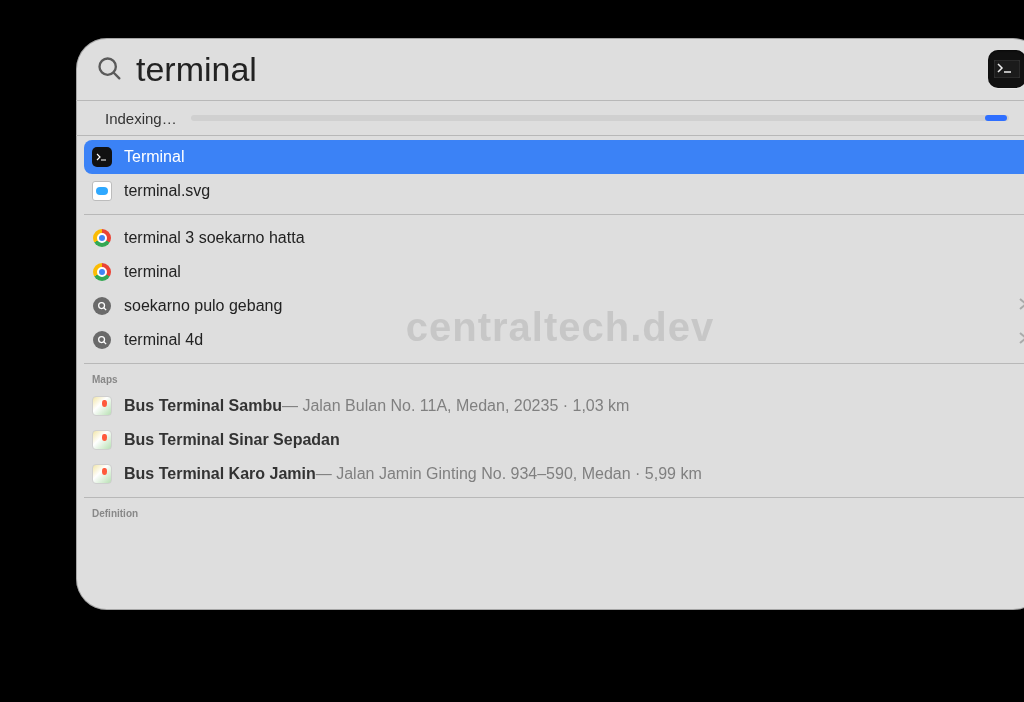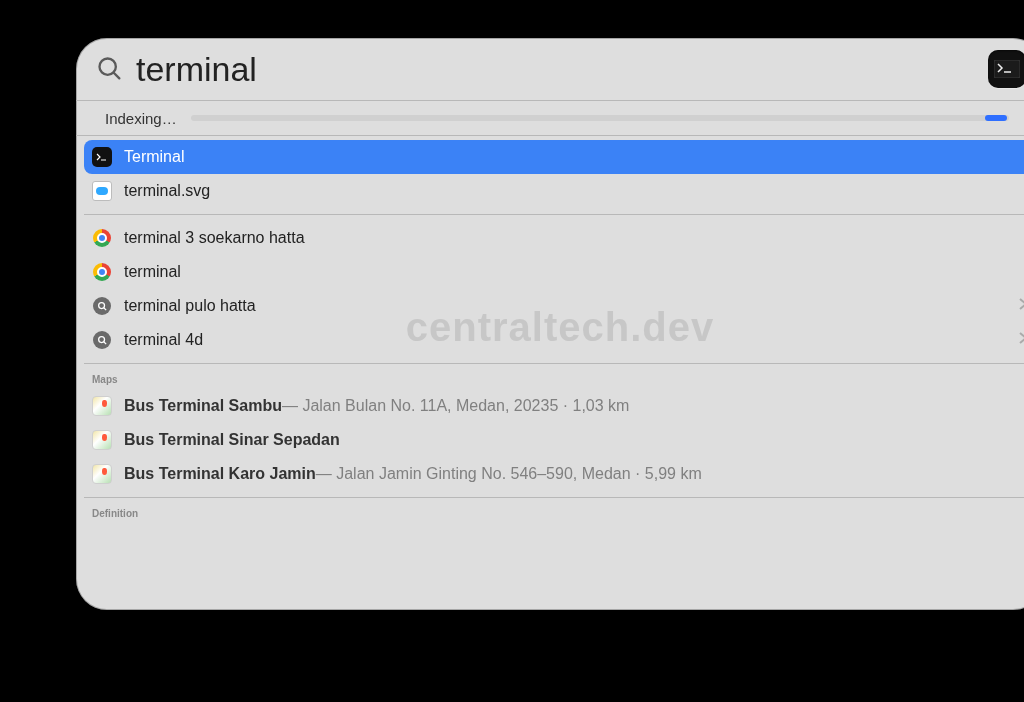--- a/index.html
+++ b/index.html
@@ -132,21 +132,21 @@
     </div>
     <div class="row">
       <span class="icon">
           <span class="safari-search">
             <svg viewBox="0 0 12 12" fill="none" stroke="#fff" stroke-width="1.4">
               <circle cx="5" cy="5" r="3.2"></circle>
               <line x1="10" y1="10" x2="7.4" y2="7.4"></line>
             </svg>
           </span>
         </span>
-      <span class="label">terminal pulo hatta</span>
+      <span class="label">soekarno pulo gebang</span>
       <span class="chevron">
         <svg width="10" height="14" viewBox="0 0 10 14">
             <polyline points="2,2 8,7 2,12" fill="none" stroke="#aaa" stroke-width="2"></polyline>
           </svg>
       </span>
     </div>
     <div class="row">
       <span class="icon">
           <span class="safari-search">
             <svg viewBox="0 0 12 12" fill="none" stroke="#fff" stroke-width="1.4">
@@ -177,21 +177,21 @@
       <span class="icon">
           <span class="maps-icon"></span>
         </span>
       <span class="label">Bus Terminal Sinar Sepadan</span>
     </div>
     <div class="row maps">
       <span class="icon">
           <span class="maps-icon"></span>
         </span>
       <span class="label">Bus Terminal Karo Jamin</span>
-      <span class="sub dash"> — Jalan Jamin Ginting No. 546–590, Medan · 5,99 km</span>
+      <span class="sub dash"> — Jalan Jamin Ginting No. 934–590, Medan · 5,99 km</span>
     </div>
 
     <div class="section-divider"></div>
     <div class="section-header">Definition</div>
 
   </div>
 
   <div class="watermark">centraltech.dev</div>
 
 </div>

